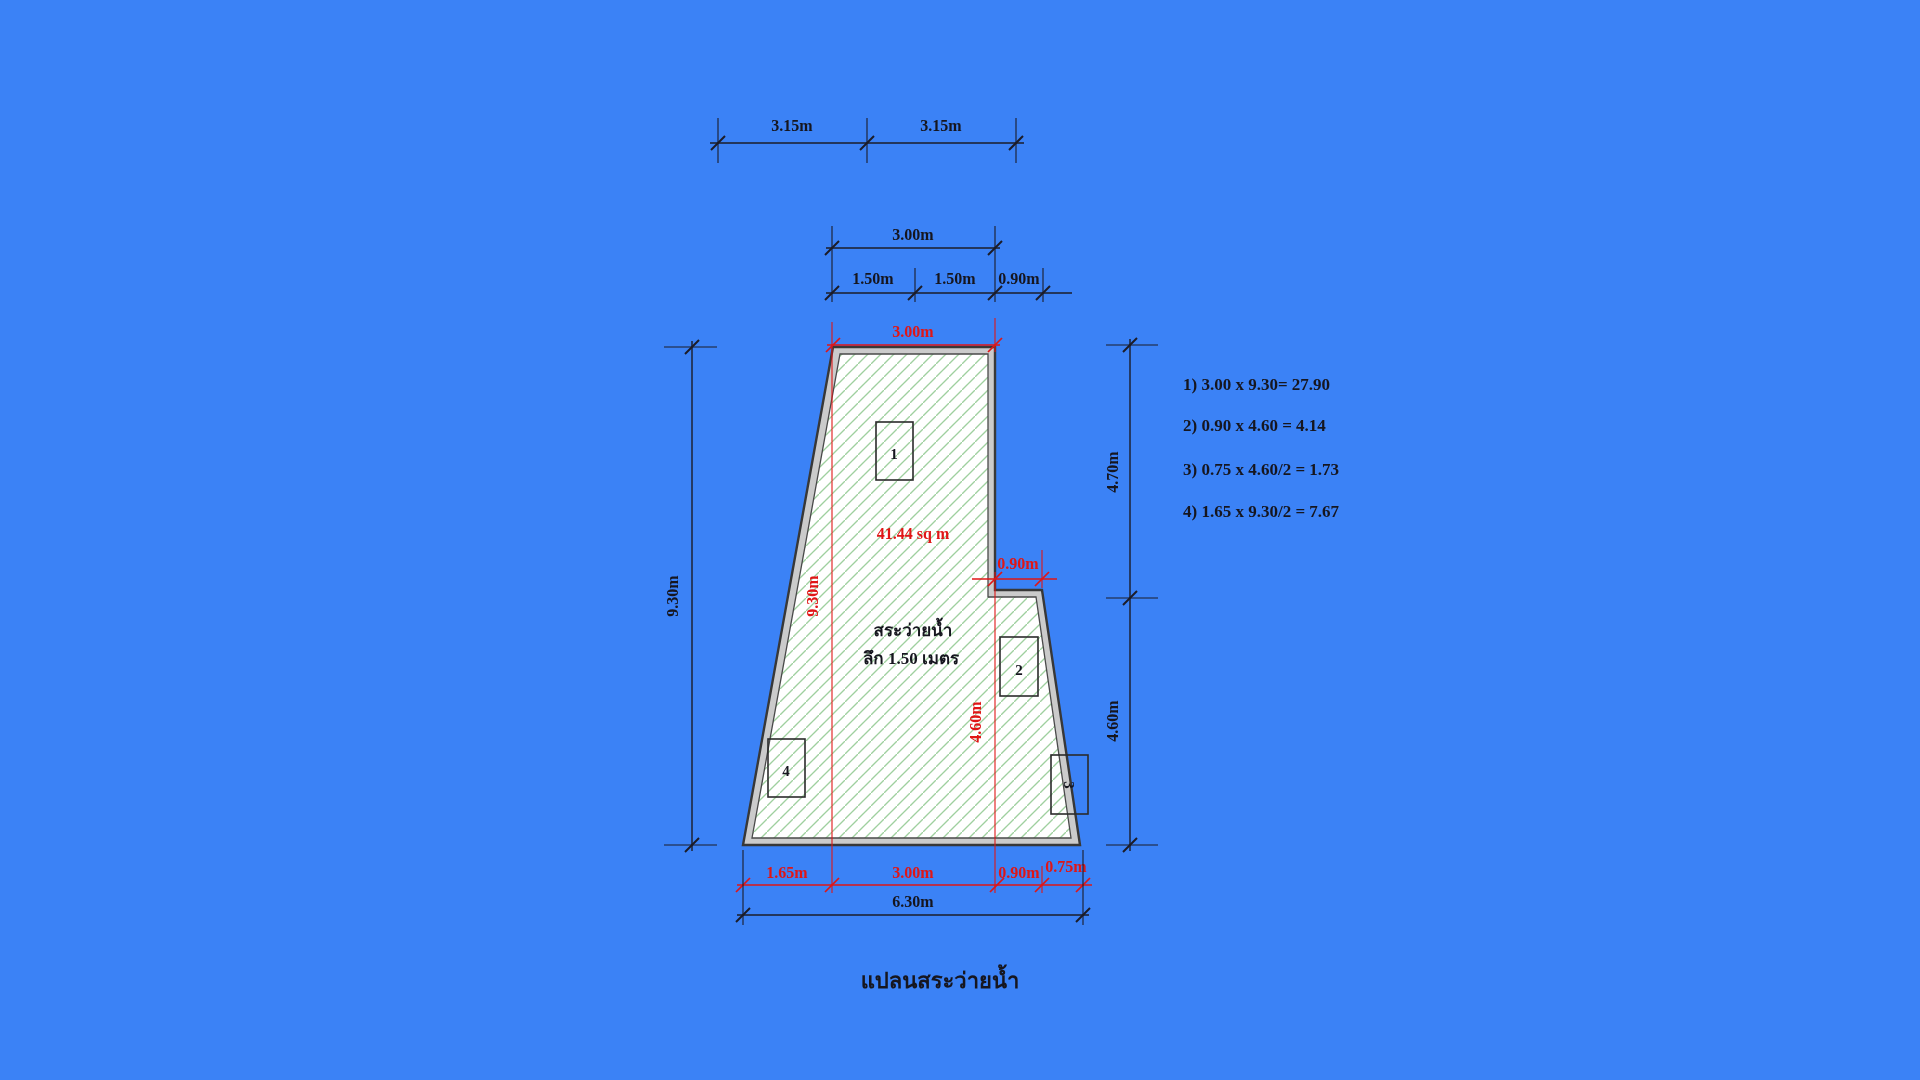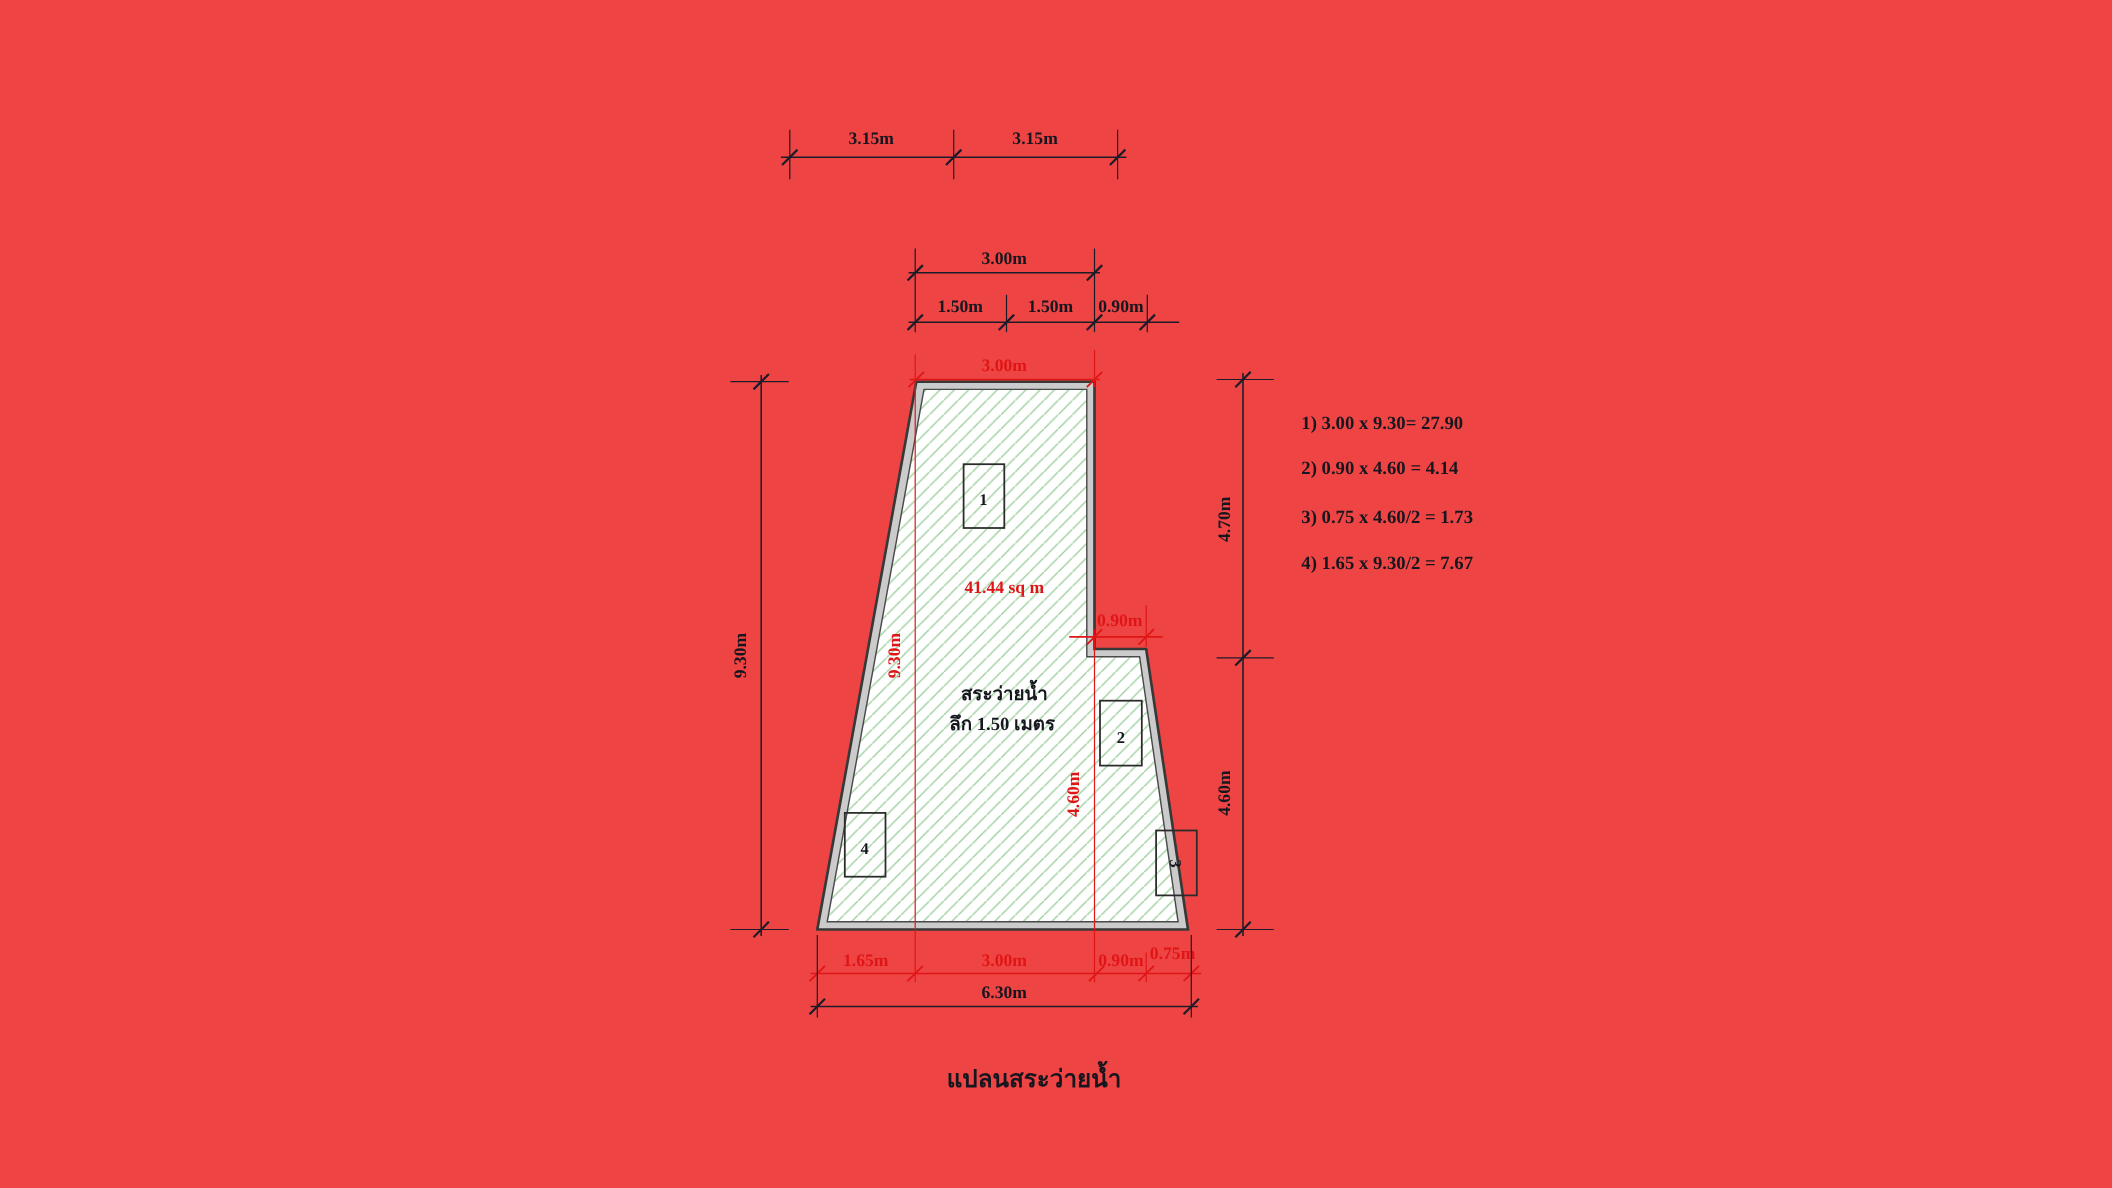--- a/index.html
+++ b/index.html
@@ -1,16 +1,16 @@
 <!DOCTYPE html>
 <html><head>
 <meta charset="utf-8">
 <style>
   html,body{margin:0;padding:0;background:#ffffff;}
-  .canvas{position:relative;width:1920px;height:1080px;background:#ef4444;overflow:hidden;
+  .canvas{position:relative;width:1920px;height:1080px;background:#3b82f6;overflow:hidden;
           font-family:"Liberation Serif","DejaVu Serif",serif;}
   svg text{font-family:"Liberation Serif","DejaVu Serif",serif;font-weight:bold;fill:#16161f;}
   .dt{font-size:16px;text-anchor:middle;}
   .dtr{font-size:16px;text-anchor:middle;fill:#e01616;}
   .calc{font-size:17px;text-anchor:start;}
   .ttl{font-size:22px;text-anchor:middle;}
   .rgn{font-size:15px;text-anchor:middle;}
   .pooltxt{font-size:17px;text-anchor:middle;}
   .dl{stroke:#1c1c28;stroke-width:1.4;fill:none;}
   .wl{stroke:#1c1c28;stroke-width:1.1;fill:none;}

